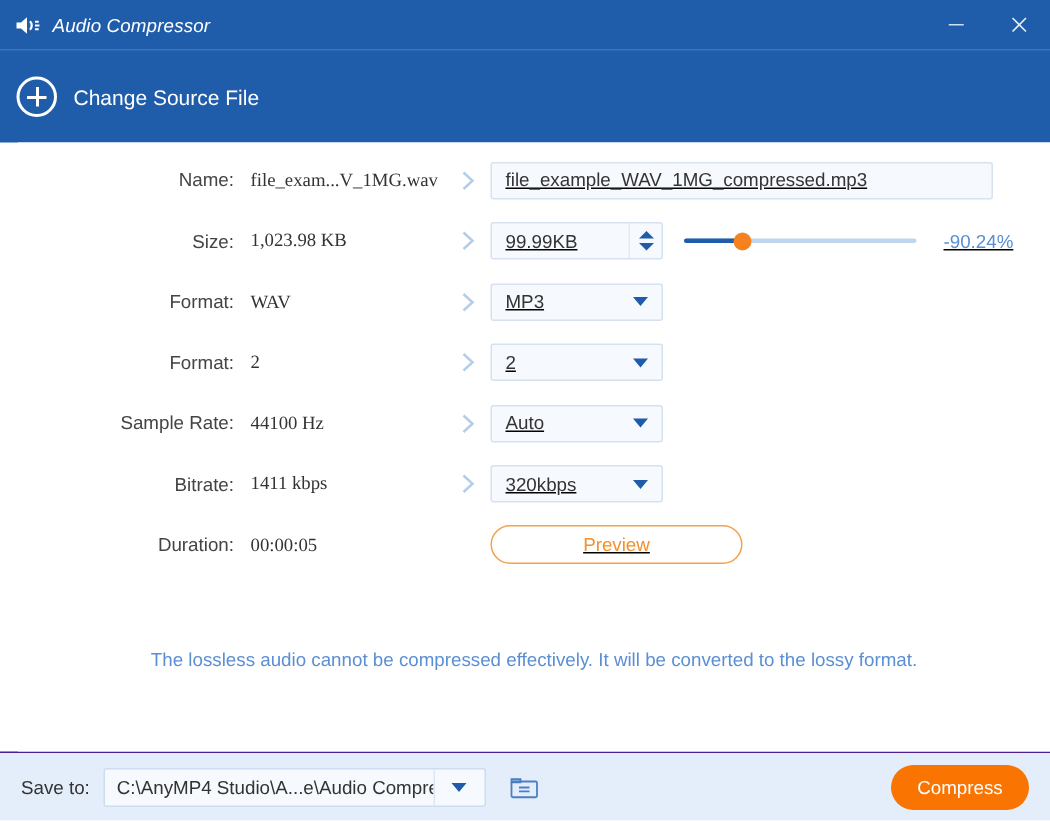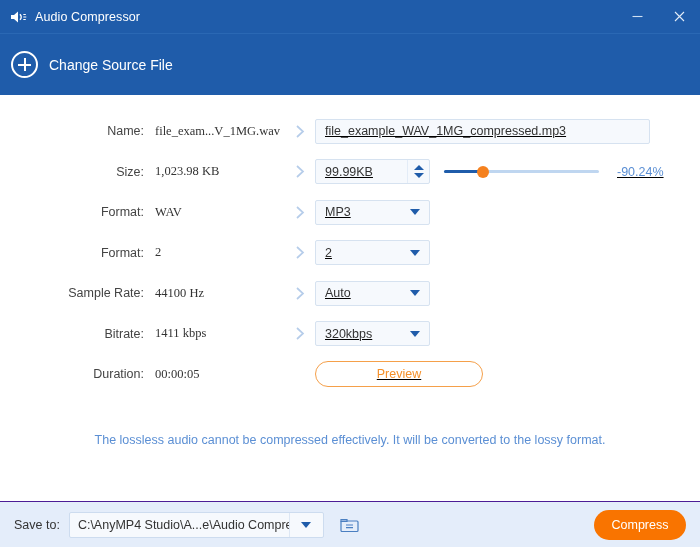--- a/index.html
+++ b/index.html
@@ -20,20 +20,21 @@
 
   
   .titlebar {
     height: 33px;
     background: #1f5caa;
     display: flex;
     align-items: center;
     padding: 0 0 0 9px;
     flex: none;
     position: relative;
+    font-style: italic;
   }
   .title-icon {
     width: 18px; height: 18px;
     display: flex; align-items: center; justify-content: center;
     margin-right: 8px;
   }
   .title-text {
     color: #ffffff;
     font-size: 12.5px;
     letter-spacing: .1px;
@@ -86,21 +87,22 @@
   .header-label {
     color: #ffffff;
     font-size: 14px;
   }
 
   
   .body {
     flex: 1;
     background: #ffffff;
     position: relative;
-    padding-top: 16px;
+    padding-top: 5px;
+    margin-left: 12px;
   }
 
   .row {
     display: flex;
     align-items: center;
     height: 40.5px;
     padding-left: 0;
   }
   .cell-label {
     width: 155px;

